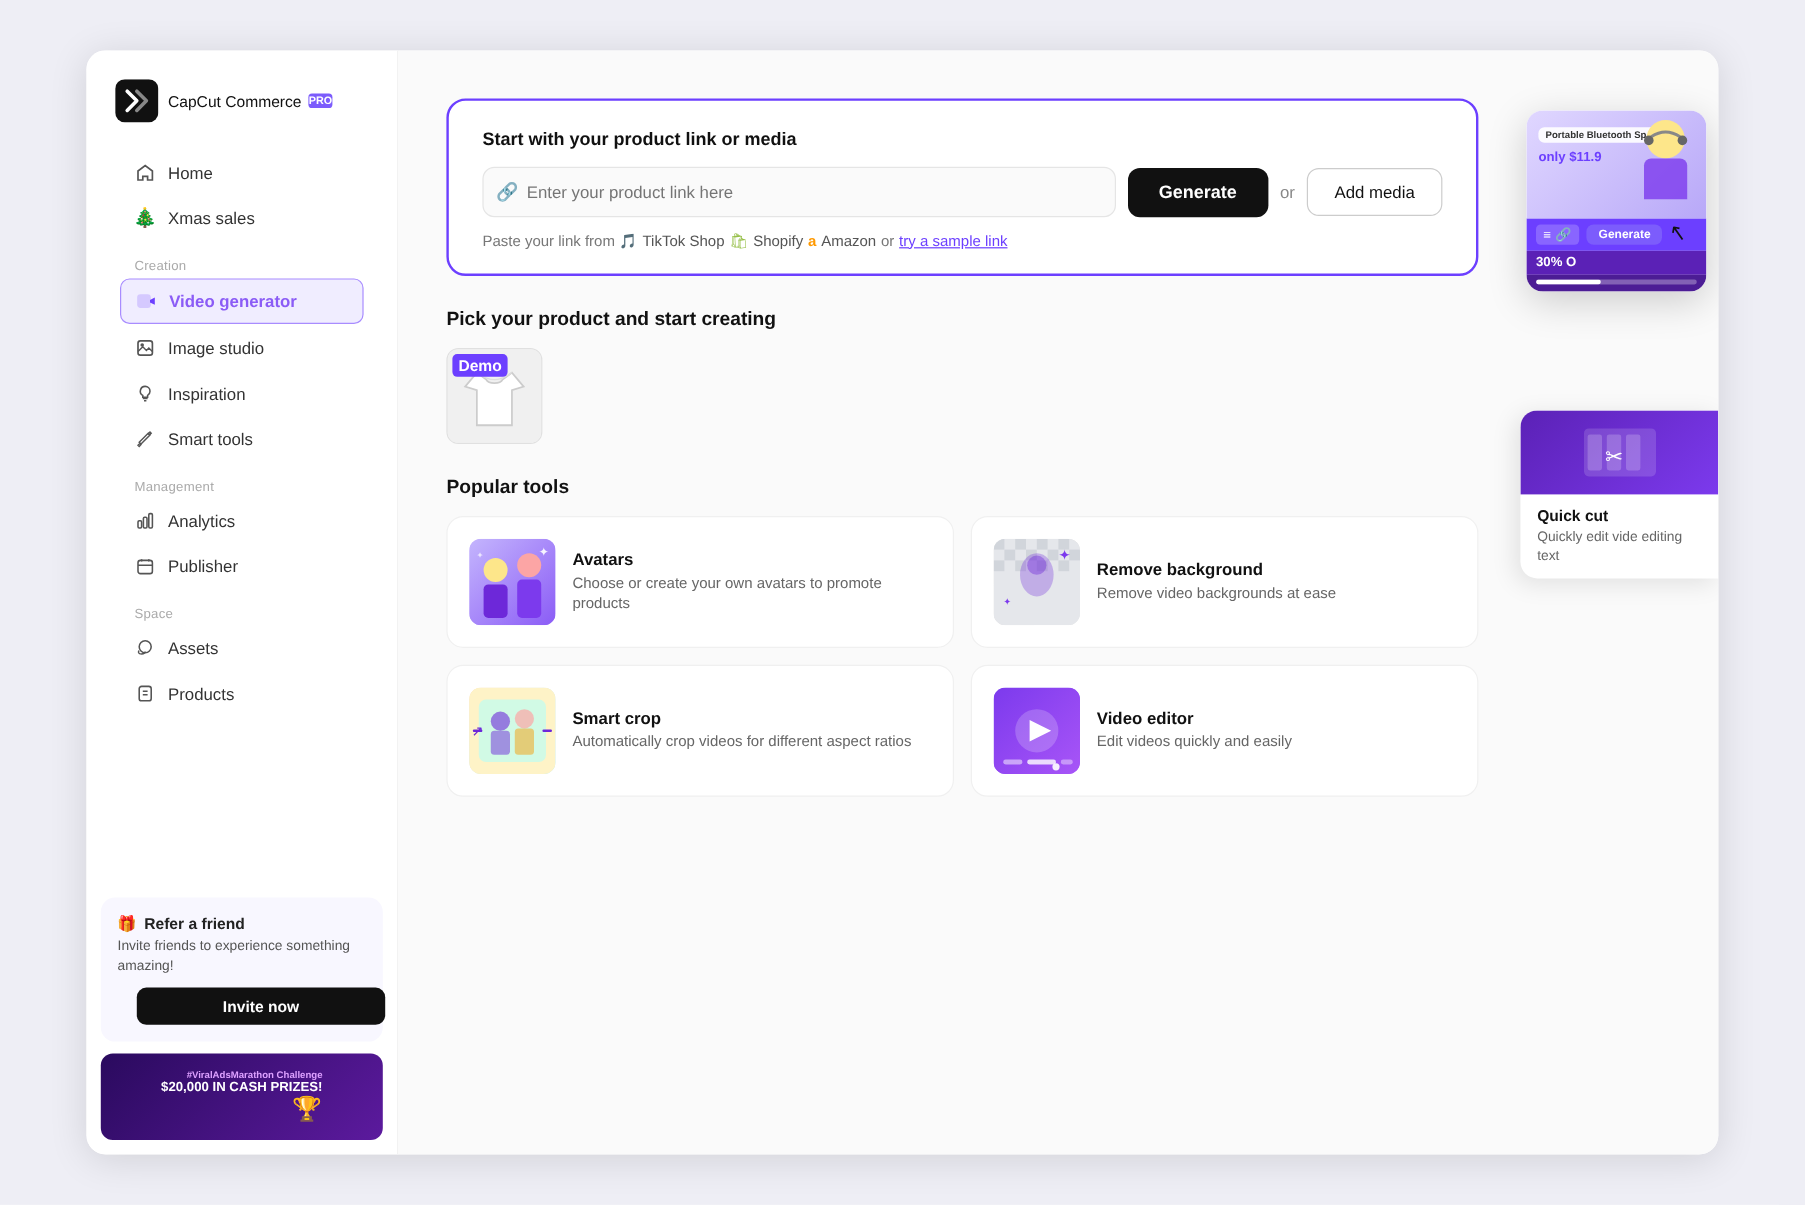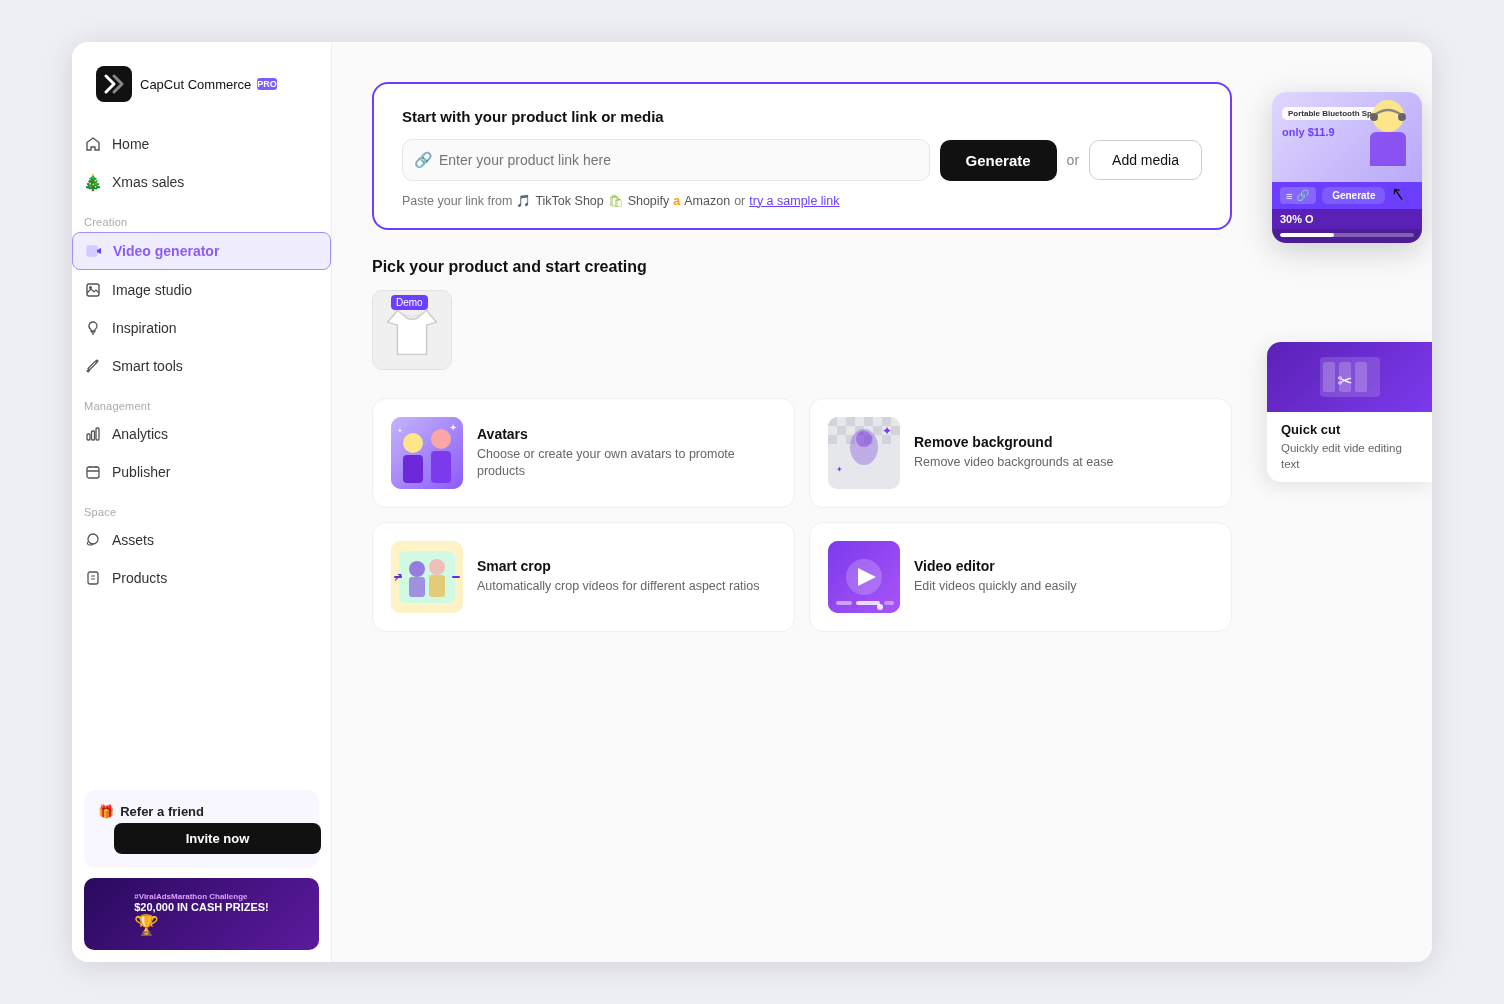--- a/index.html
+++ b/index.html
@@ -48,21 +48,21 @@
       font-size: 9px;
       background: #7c5cfc;
       color: #fff;
       border-radius: 3px;
       padding: 1px 0;
       font-weight: 700;
       margin-left: 2px;
     }
     .sidebar-nav {
       flex: 1;
-      padding: 0 0;
+      padding: 0 28px;
     }
     .nav-item {
       display: flex;
       align-items: center;
       gap: 10px;
       padding: 9px 12px;
       border-radius: 8px;
       cursor: pointer;
       font-size: 14px;
       color: #333;
@@ -241,25 +241,25 @@
       height: 80px;
       border-radius: 10px;
       overflow: hidden;
       border: 1.5px solid #e0e0e0;
       position: relative;
       background: #f5f5f5;
     }
     .demo-badge {
       position: absolute;
       top: 4px;
-      left: 18px;
+      left: 4px;
       background: #6c3fff;
       color: #fff;
-      font-size: 10px;
-      font-weight: 400;
+      font-size: 13px;
+      font-weight: 700;
       border-radius: 4px;
       padding: 2px 5px;
       z-index: 2;
     }
     
     .tools-grid {
       display: grid;
       grid-template-columns: 1fr 1fr;
       gap: 14px;
       max-width: 860px;
@@ -459,24 +459,25 @@
         <span>Products</span>
       </div>
     </div>
 
     <div class="sidebar-bottom">
       <div class="refer-card">
         <div class="refer-card-title">
           <span>🎁</span>
           <span>Refer a friend</span>
         </div>
+        <div class="refer-card-desc">Invite friends to experience something amazing!</div>
         <button class="invite-btn">Invite now</button>
       </div>
       <div class="promo-banner">
-        <div style="text-align:left;">
+        <div style="text-align:right;">
           <div style="font-size:8px;color:#dda0ff;font-weight:600;">#ViralAdsMarathon Challenge</div>
           <div style="font-size:11px;color:#fff;font-weight:800;">$20,000 IN CASH PRIZES!</div>
           <div style="font-size:20px;">🏆</div>
         </div>
       </div>
     </div>
   </div>
 
   <div class="main">
 
@@ -513,20 +514,21 @@
           <svg viewBox="0 0 80 80" width="78" height="78">
             <rect width="80" height="80" fill="#f0f0f0"></rect>
             <path d="M25 20 L15 32 L25 35 L25 65 L55 65 L55 35 L65 32 L55 20 L47 26 C45 30 35 30 33 26 Z" fill="white" stroke="#ccc" stroke-width="1.5"></path>
             <path d="M25 20 C28 22 33 26 40 26 C47 26 52 22 55 20" fill="none" stroke="#ddd" stroke-width="1"></path>
           </svg>
         </div>
       </div>
     </div>
 
     <div>
+      <div class="section-title">Popular tools</div>
       <div class="tools-grid">
 
         <div class="tool-card">
           <div class="tool-thumb">
             <div class="thumb-avatars">
 
               <svg viewBox="0 0 72 72" width="72" height="72">
                 <defs>
                   <linearGradient id="av1" x1="0" y1="0" x2="1" y2="1">
                     <stop offset="0%" stop-color="#c4b5fd"></stop>

